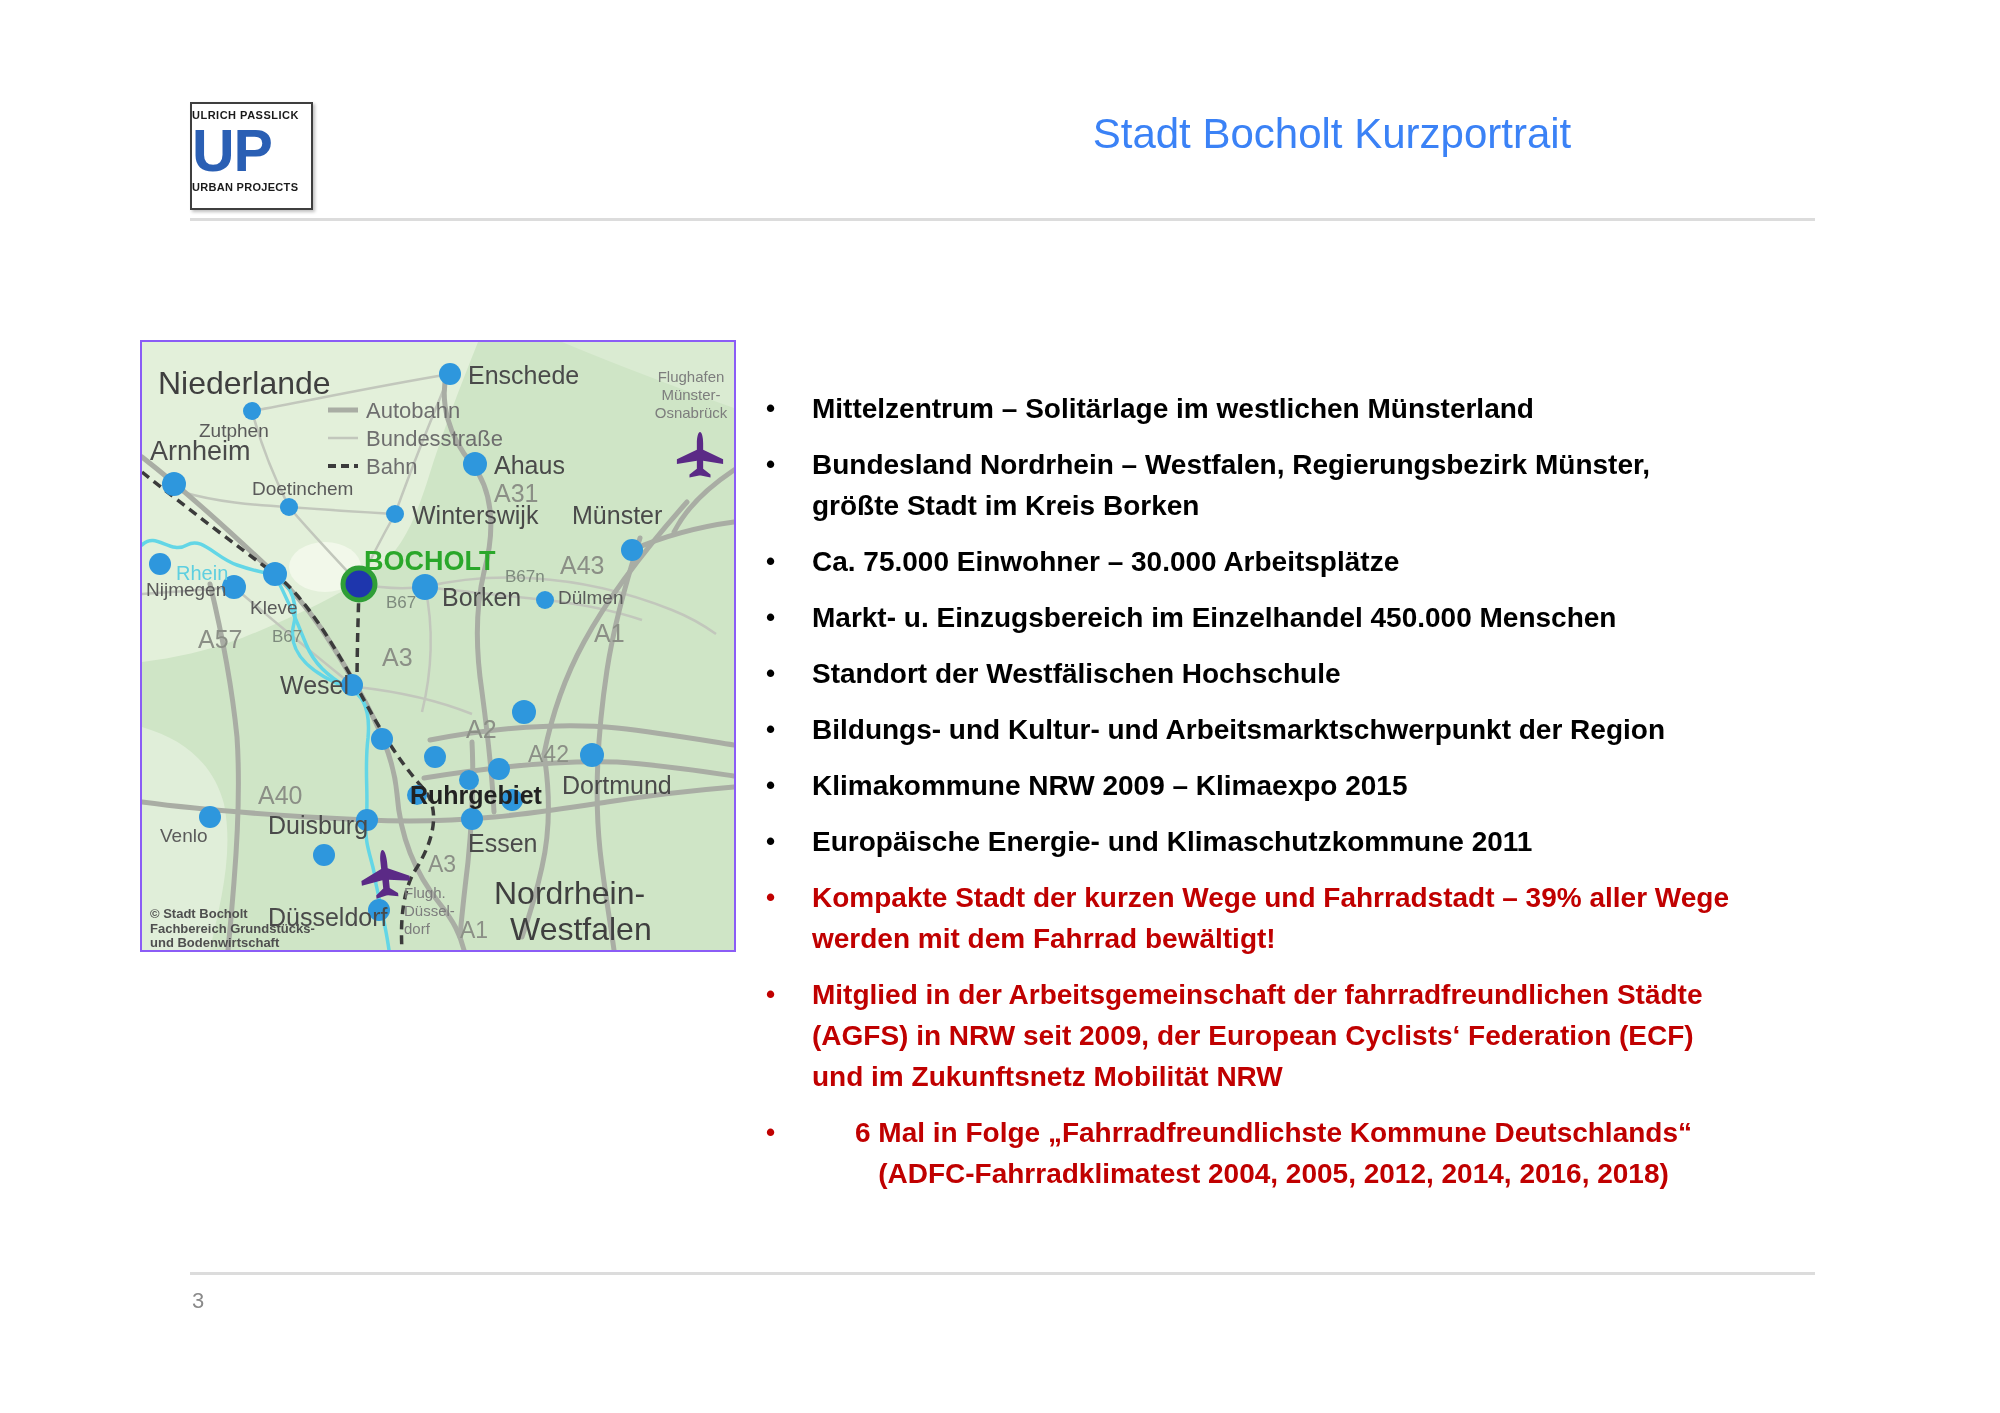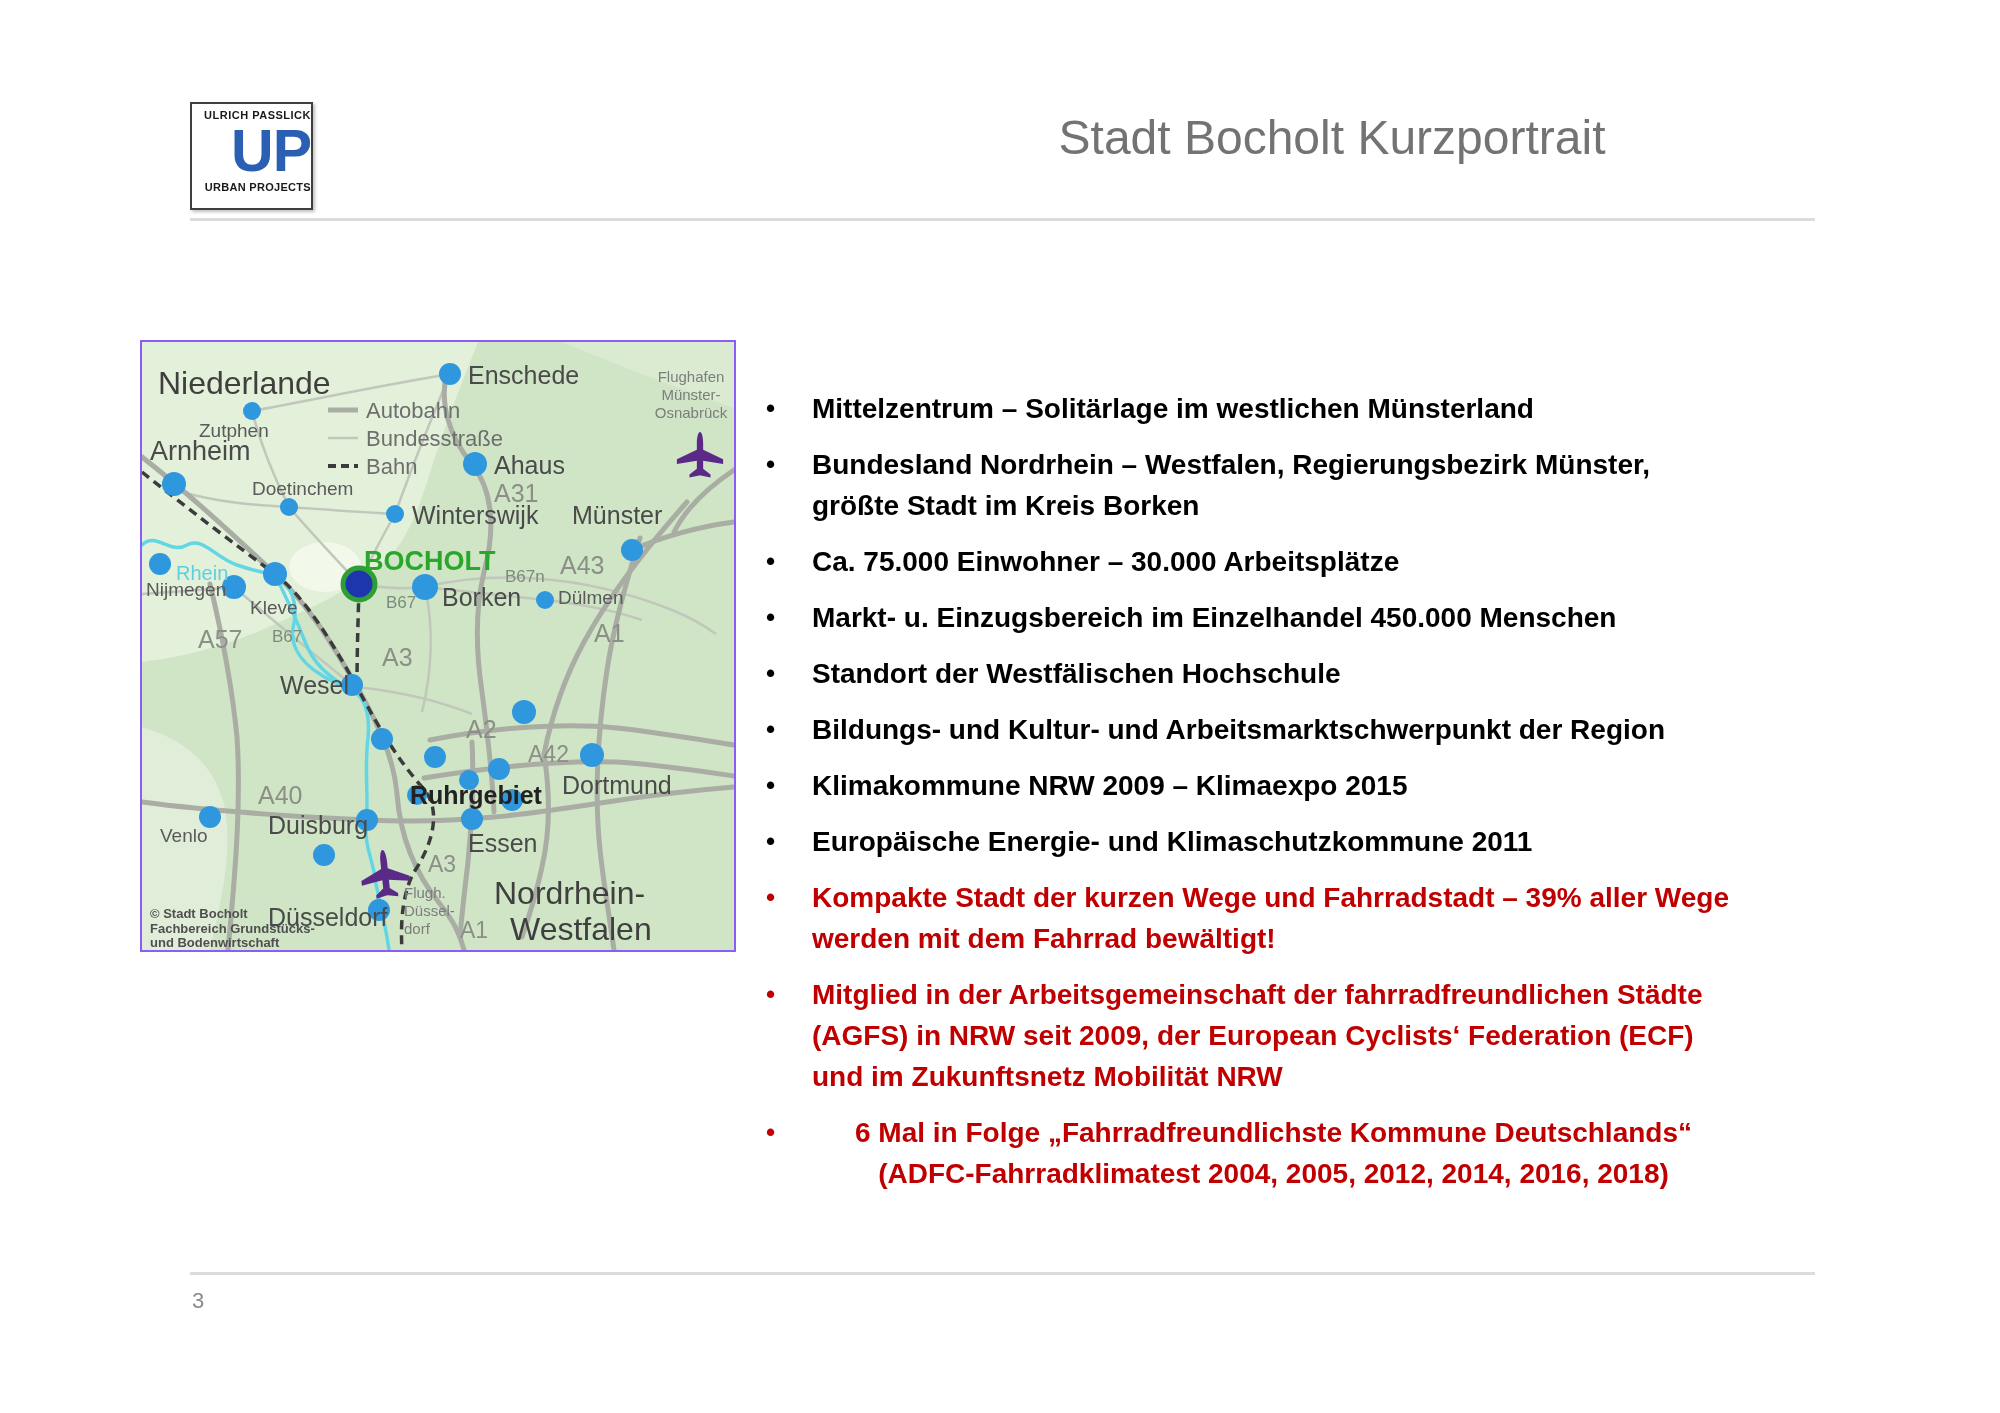--- a/index.html
+++ b/index.html
@@ -5,31 +5,31 @@
   html,body{margin:0;padding:0;}
   body{
     width:2000px;height:1413px;position:relative;background:#ffffff;
     font-family:"Liberation Sans","DejaVu Sans",sans-serif;overflow:hidden;
   }
   .abs{position:absolute;}
 
   
   #logo{
     left:190px;top:102px;width:123px;height:108px;box-sizing:border-box;
-    border:2px solid #3f3f3f;background:#fff;text-align:right;
+    border:2px solid #3f3f3f;background:#fff;text-align:left;
     box-shadow:2px 2px 3px rgba(0,0,0,.25);
   }
   #logo .l-top{font-size:11px;font-weight:600;letter-spacing:.5px;color:#1a1a1a;margin-top:5px;}
   #logo .l-up{font-size:59px;font-weight:bold;color:#2a5fb4;line-height:60px;letter-spacing:-1px;}
   #logo .l-bottom{font-size:11px;font-weight:600;letter-spacing:.3px;color:#1a1a1a;}
 
   
   #title{
     left:1332px;top:110px;transform:translateX(-50%);
-    font-size:48px;color:#737373;white-space:nowrap;
+    font-size:42px;color:#3b82f6;white-space:nowrap;
   }
 
   .hr{left:190px;width:1625px;height:3px;background:#dcdcdc;}
   #hr-top{top:218px;}
   #hr-bottom{top:1272px;}
   #page-num{left:192px;top:1288px;font-size:22px;color:#8a8a8a;}
 
   
   #map{left:140px;top:340px;width:592px;height:608px;border:2px solid #8b5cf6;background:#cfe5c6;}
   #map svg{display:block;font-family:"Liberation Sans","DejaVu Sans",sans-serif;}

